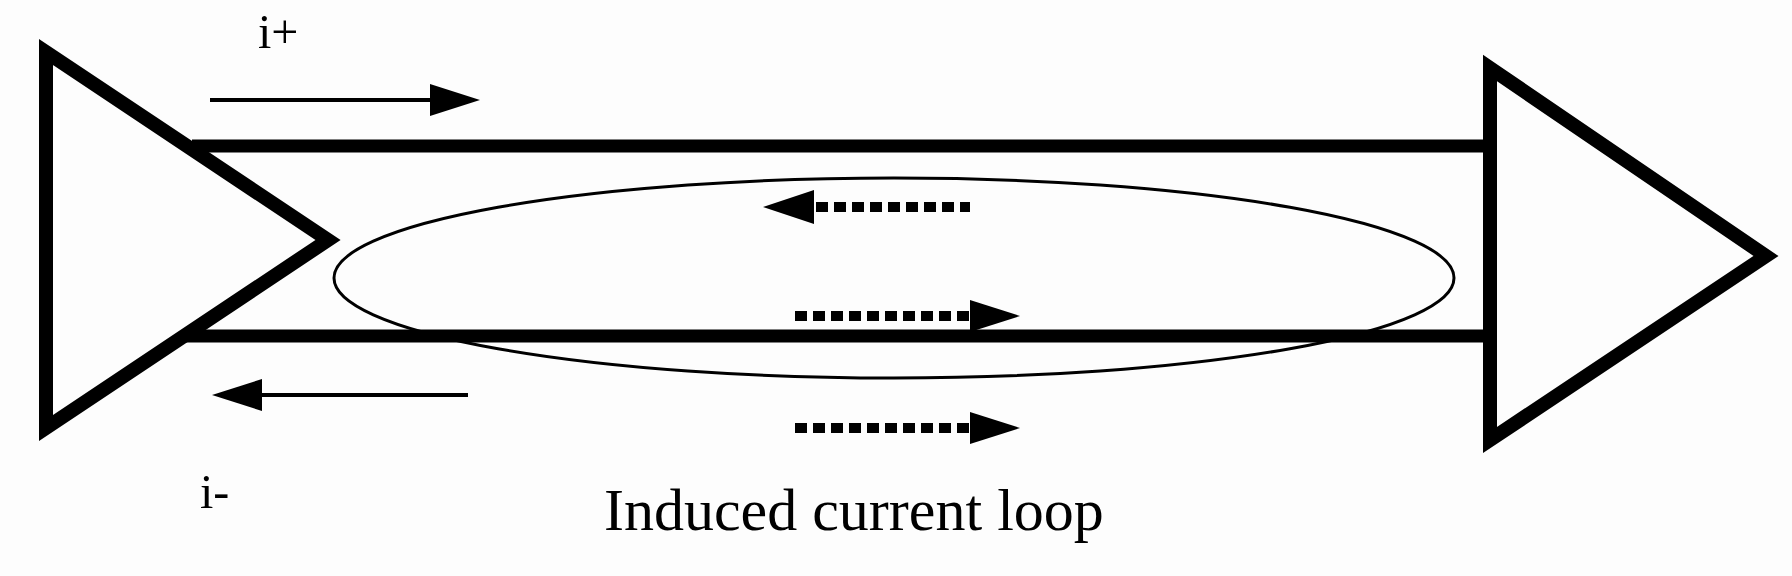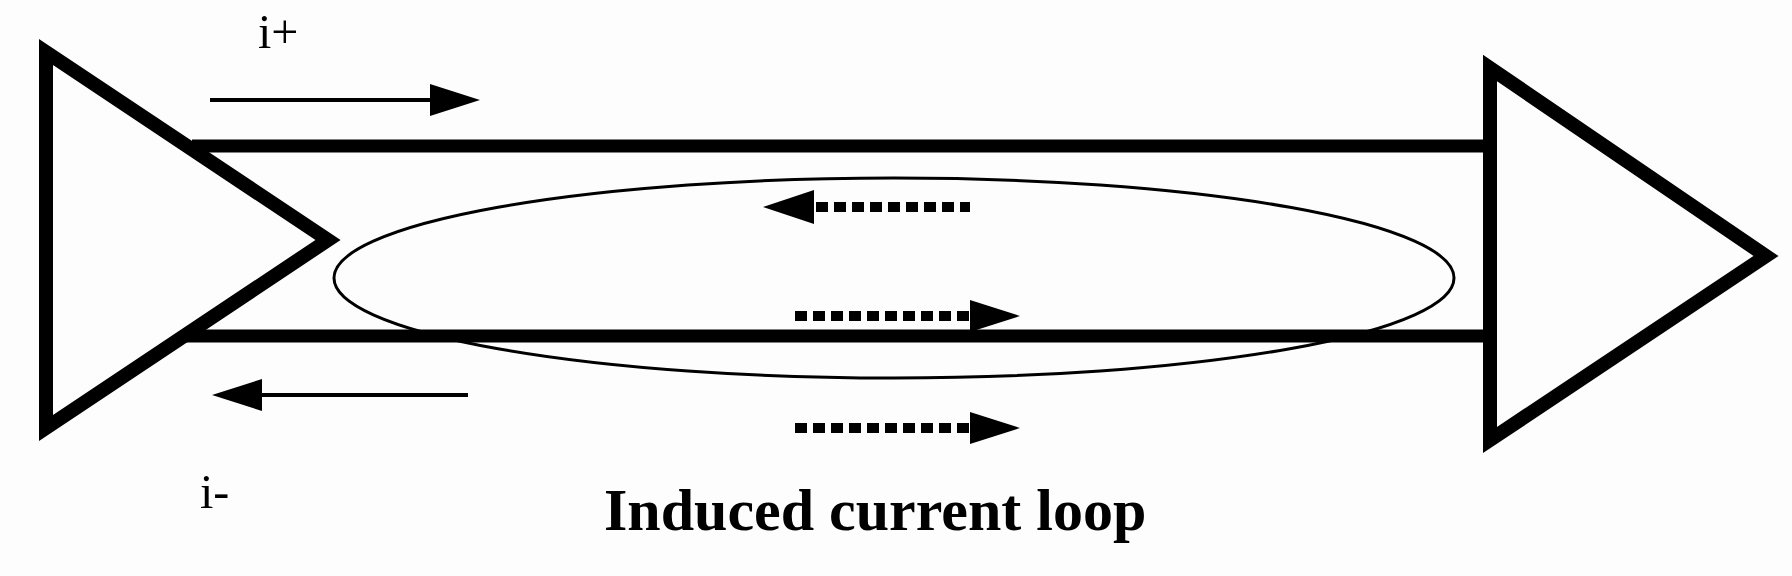--- a/index.html
+++ b/index.html
@@ -7,21 +7,21 @@
     svg { position: absolute; left: 0; top: 0; }
     .label {
       position: absolute;
       font-family: "Liberation Serif", "DejaVu Serif", serif;
       color: #000;
       line-height: 1;
       white-space: nowrap;
     }
     #lbl-iplus { left: 258px; top: 8px; font-size: 48px; }
     #lbl-iminus { left: 200px; top: 468px; font-size: 48px; }
-    #lbl-caption { left: 604px; top: 480px; font-size: 60px; font-weight: bold; }
+    #lbl-caption { left: 604px; top: 480px; font-size: 60px; }
   </style>
 </head>
 <body>
 
 <svg width="1792" height="576" viewBox="0 0 1792 576" xmlns="http://www.w3.org/2000/svg">
 
   <polygon points="46,52 328,240 46,428" fill="none" stroke="#000" stroke-width="14" stroke-linejoin="miter"></polygon>
 
   <line x1="192" y1="146" x2="1488" y2="146" stroke="#000" stroke-width="13"></line>
   <line x1="182" y1="336" x2="1488" y2="336" stroke="#000" stroke-width="13"></line>

